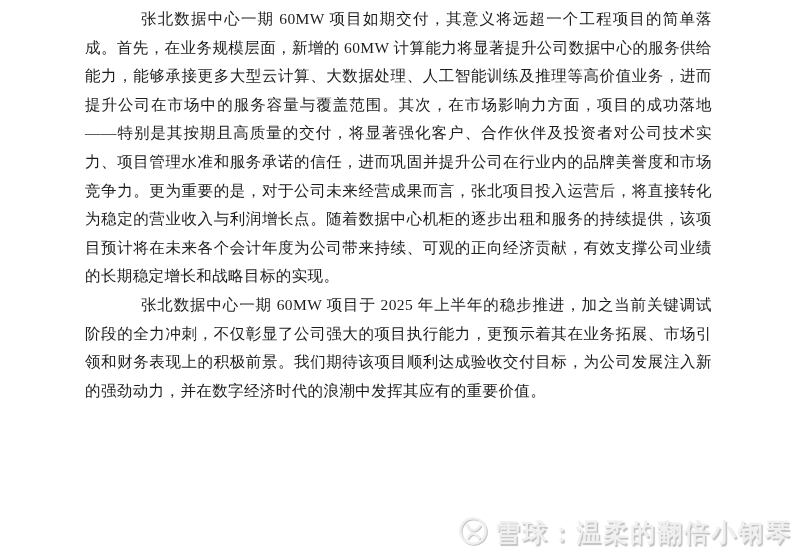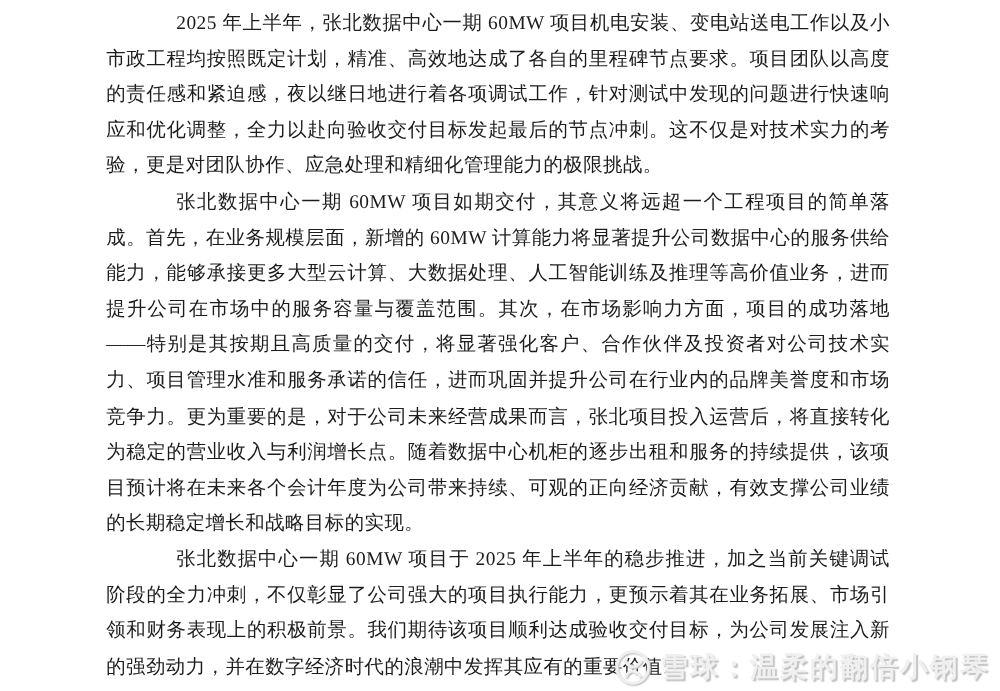--- a/index.html
+++ b/index.html
@@ -36,41 +36,40 @@
     text-align: justify;
     text-justify: inter-ideograph;
     text-indent: 56px;
     letter-spacing: 0.4px;
   }
   .watermark {
     position: absolute;
     right: 8px;
     bottom: 4px;
     display: flex;
-    align-items: flex-end;
+    align-items: flex-start;
     gap: 7px;
     font-family: Liberation Mono, monospace;
     font-weight: 700;
-    font-size: 22px;
+    font-size: 25px;
     color: #f0f0f0;
     text-shadow: 1.5px 1.5px 1px #c2c2c2, -0.5px -0.5px 0 #ffffff;
     letter-spacing: 2px;
     white-space: nowrap;
     user-select: none;
   }
   .watermark svg {
     display: block;
     filter: drop-shadow(1.5px 1.5px 0.5px #c6c6c6);
   }
 </style>
 </head>
 <body>
 
 <div class="doc-page">
-  <p class="doc-para">2025 年上半年，张北数据中心一期 60MW 项目机电安装、变电站送电工作以及小市政工程均按照既定计划，精准、高效地达成了各自的里程碑节点要求。项目团队以高度的责任感和紧迫感，夜以继日地进行着各项调试工作，针对测试中发现的问题进行快速响应和优化调整，全力以赴向验收交付目标发起最后的节点冲刺。这不仅是对技术实力的考验，更是对团队协作、应急处理和精细化管理能力的极限挑战。</p>
   <p class="doc-para">张北数据中心一期 60MW 项目如期交付，其意义将远超一个工程项目的简单落成。首先，在业务规模层面，新增的 60MW 计算能力将显著提升公司数据中心的服务供给能力，能够承接更多大型云计算、大数据处理、人工智能训练及推理等高价值业务，进而提升公司在市场中的服务容量与覆盖范围。其次，在市场影响力方面，项目的成功落地——特别是其按期且高质量的交付，将显著强化客户、合作伙伴及投资者对公司技术实力、项目管理水准和服务承诺的信任，进而巩固并提升公司在行业内的品牌美誉度和市场竞争力。更为重要的是，对于公司未来经营成果而言，张北项目投入运营后，将直接转化为稳定的营业收入与利润增长点。随着数据中心机柜的逐步出租和服务的持续提供，该项目预计将在未来各个会计年度为公司带来持续、可观的正向经济贡献，有效支撑公司业绩的长期稳定增长和战略目标的实现。</p>
   <p class="doc-para">张北数据中心一期 60MW 项目于 2025 年上半年的稳步推进，加之当前关键调试阶段的全力冲刺，不仅彰显了公司强大的项目执行能力，更预示着其在业务拓展、市场引领和财务表现上的积极前景。我们期待该项目顺利达成验收交付目标，为公司发展注入新的强劲动力，并在数字经济时代的浪潮中发挥其应有的重要价值。</p>
 </div>
 
 <div class="watermark">
   <span>
     <svg width="30" height="30" viewBox="0 0 32 32" fill="none">
       <circle cx="16" cy="16" r="13.5" stroke="#efefef" stroke-width="2.6"></circle>
       <path d="M9.5 10 C 13 16.5, 18.5 17.5, 23.5 10.5" stroke="#efefef" stroke-width="2.6" stroke-linecap="round"></path>
       <path d="M10.5 23.5 C 13.5 17.5, 18 17.5, 22.5 23.5" stroke="#efefef" stroke-width="2.6" stroke-linecap="round"></path>

